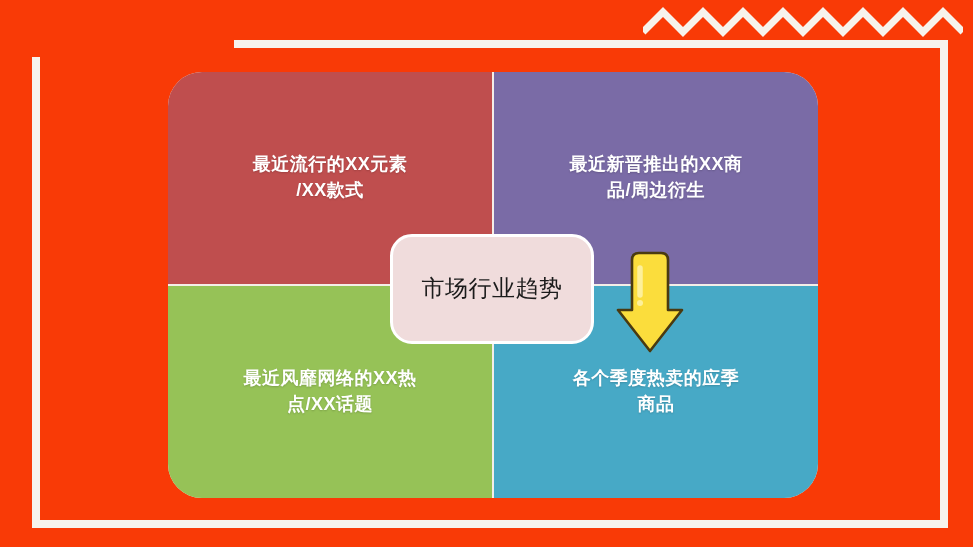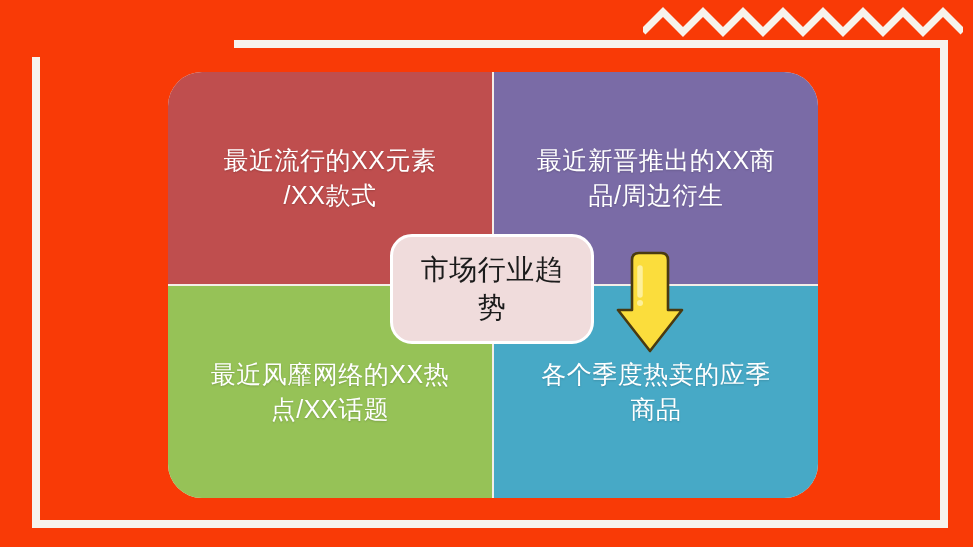--- a/index.html
+++ b/index.html
@@ -49,26 +49,27 @@
   }
   .quad {
     display: flex;
     align-items: center;
     justify-content: center;
     box-sizing: border-box;
     padding: 0 26px;
   }
   .quad-text {
     color: #ffffff;
-    font-size: 25px;
+    font-size: 18px;
     line-height: 1.42;
     text-align: center;
     letter-spacing: 0.5px;
     text-shadow: 0 1px 2px rgba(0,0,0,0.17);
     white-space: pre-line;
+    font-weight: bold;
   }
   #quad-tl { background: #bf4e4e; }
   #quad-tr { background: #96c257; }
   #quad-bl { background: #7a6ba6; }
   #quad-br { background: #47a9c6; }
 
   
   #center-label {
     position: absolute;
     left: 390px;
@@ -79,21 +80,21 @@
     border: 3px solid #ffffff;
     border-radius: 22px;
     box-sizing: border-box;
     display: flex;
     align-items: center;
     justify-content: center;
     padding: 0 14px;
   }
   #center-label .center-text {
     color: #1b1b1b;
-    font-size: 28px;
+    font-size: 23px;
     line-height: 1.36;
     text-align: center;
     letter-spacing: 0.5px;
   }
 
   
   #down-arrow {
     position: absolute;
     left: 612px;
     top: 248px;

